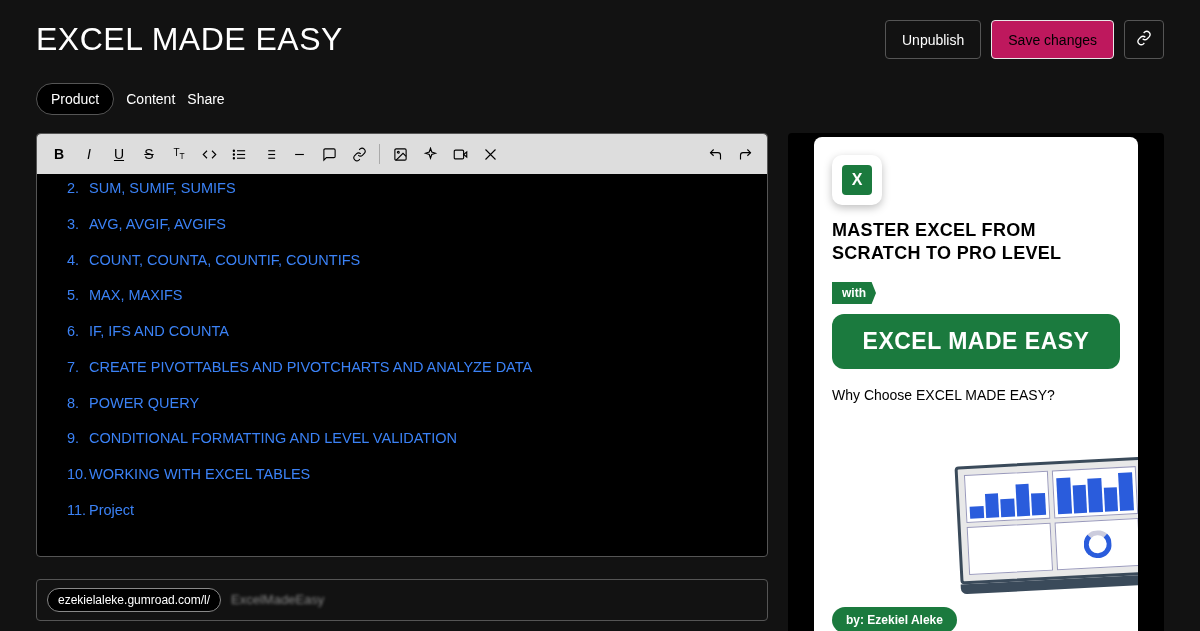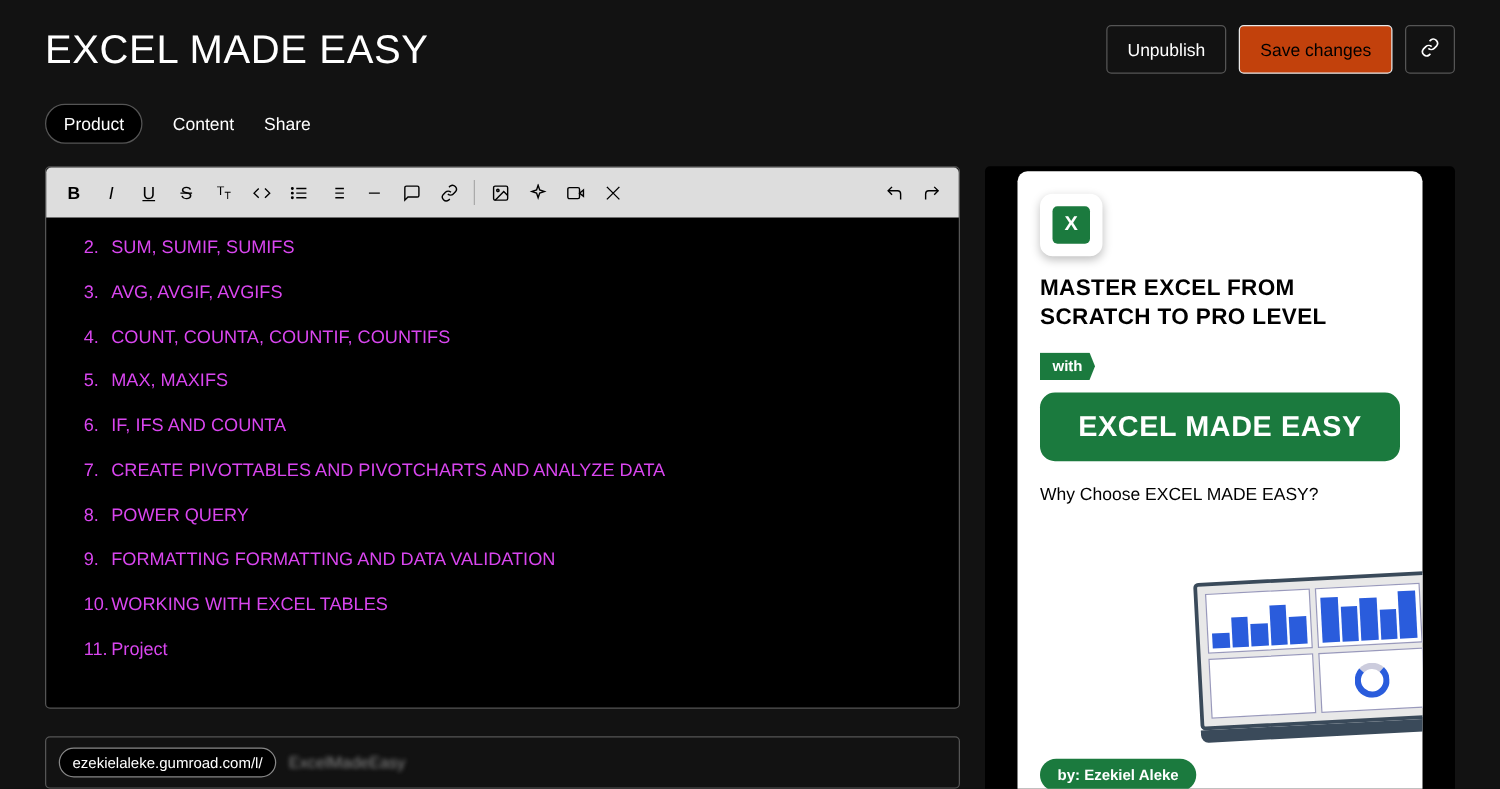--- a/index.html
+++ b/index.html
@@ -29,30 +29,30 @@
 .btn {
   border-radius: 4px;
   padding: 9px 16px;
   font-size: 14px;
   cursor: pointer;
   border: 1px solid #555;
   background: transparent;
   color: #fff;
 }
 .btn-save {
-  background: #c2410c;
+  background: #be185d;
   color: #000;
   border-color: #e8e8e8;
 }
 .btn-icon-only {
   padding: 9px 11px;
 }
 .tabs {
   display: flex;
-  gap: 24px;
+  gap: 12px;
   padding: 14px 36px 18px 36px;
   align-items: center;
 }
 .tab {
   font-size: 14px;
   color: #fff;
   cursor: pointer;
 }
 .tab.active {
   border: 1px solid #555;
@@ -89,22 +89,22 @@
   align-items: center;
   justify-content: center;
   cursor: pointer;
   border-radius: 3px;
   font-size: 14px;
 }
 .tb svg { width: 15px; height: 15px; stroke: #000; stroke-width: 1.8; fill: none; }
 .toolbar .spacer { flex: 1; }
 .toolbar .divider { width: 1px; height: 20px; background: #aaa; margin: 0 4px; }
 .editor-body {
-  padding: 14px 18px 20px 18px;
-  color: #d946ef;
+  padding: 4px 18px 20px 18px;
+  color: #3b82f6;
 }
 .editor-body ol {
   list-style: none;
   counter-reset: item 1;
 }
 .editor-body li {
   counter-increment: item;
   font-size: 14.5px;
   line-height: 1.5;
   margin-bottom: 14px;
@@ -337,21 +337,21 @@
       </div>
       <div class="editor-body">
         <ol>
           <li>SUM, SUMIF, SUMIFS</li>
           <li>AVG, AVGIF, AVGIFS</li>
           <li>COUNT, COUNTA, COUNTIF, COUNTIFS</li>
           <li>MAX, MAXIFS</li>
           <li>IF, IFS AND COUNTA</li>
           <li>CREATE PIVOTTABLES AND PIVOTCHARTS AND ANALYZE DATA</li>
           <li>POWER QUERY</li>
-          <li>FORMATTING FORMATTING AND DATA VALIDATION</li>
+          <li>CONDITIONAL FORMATTING AND LEVEL VALIDATION</li>
           <li>WORKING WITH EXCEL TABLES</li>
           <li>Project</li>
         </ol>
       </div>
     </div>
 
     <div class="url-section">
       <div class="url-box">
         <span class="url-pill">ezekielaleke.gumroad.com/l/</span>
         <span class="url-slug">ExcelMadeEasy</span>

